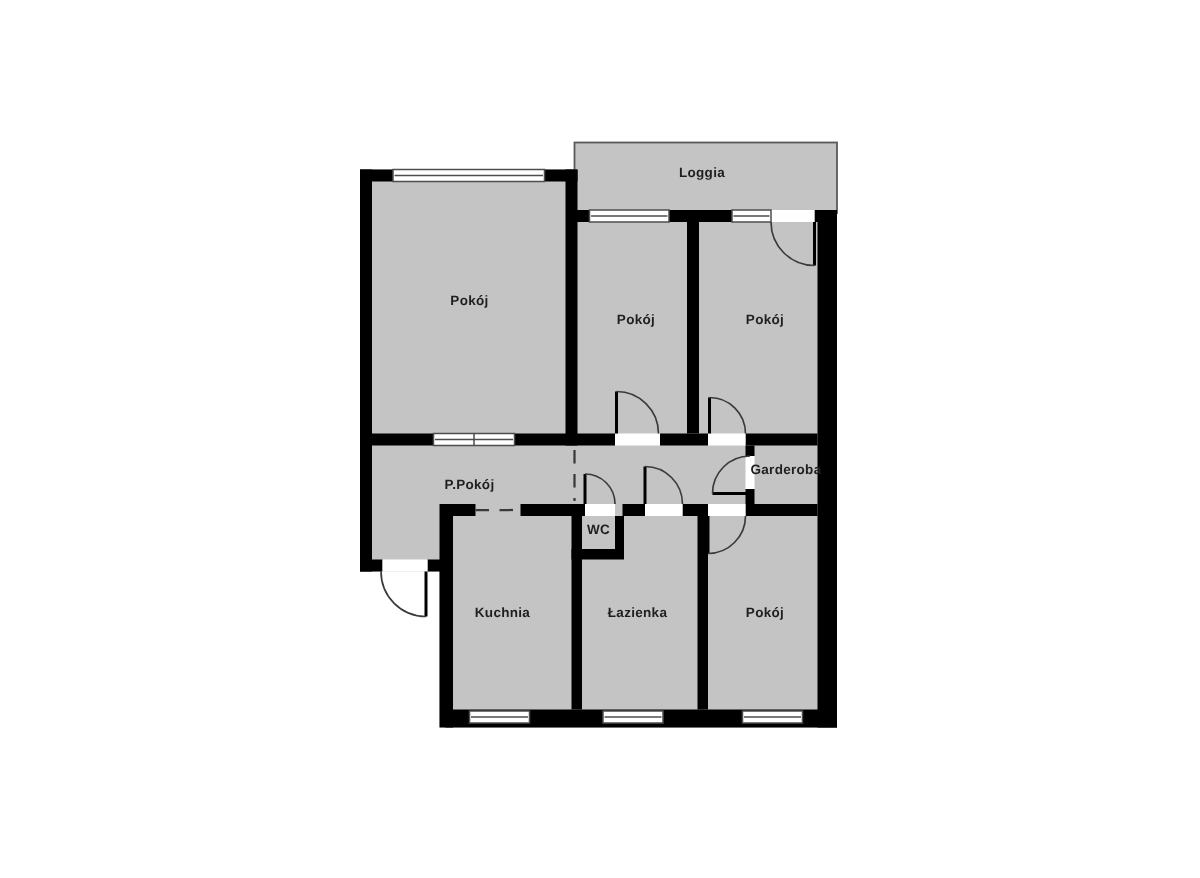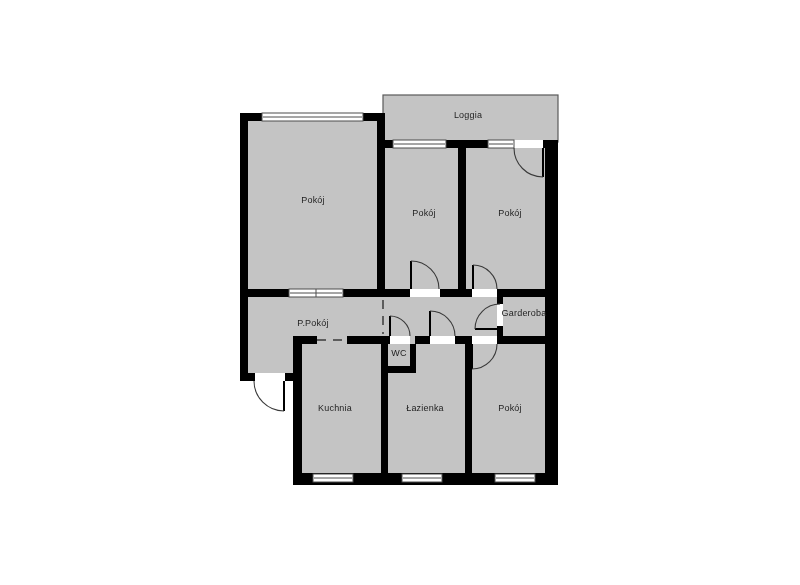--- a/index.html
+++ b/index.html
@@ -3,20 +3,21 @@
 <meta charset="utf-8">
 <style>
   html, body { margin: 0; padding: 0; background: #ffffff; }
   .stage {
     position: relative;
     width: 800px;
     height: 585px;
     background: #ffffff;
     overflow: hidden;
     font-family: "Liberation Sans", sans-serif;
+    font-weight: bold;
   }
   svg { position: absolute; top: 0; left: 0; }
   text {
     font-family: "Liberation Sans", sans-serif;
     font-size: 9px;
     text-anchor: middle;
     dominant-baseline: central;
   }
   .room-label { letter-spacing: 0.2px; }
 </style>

